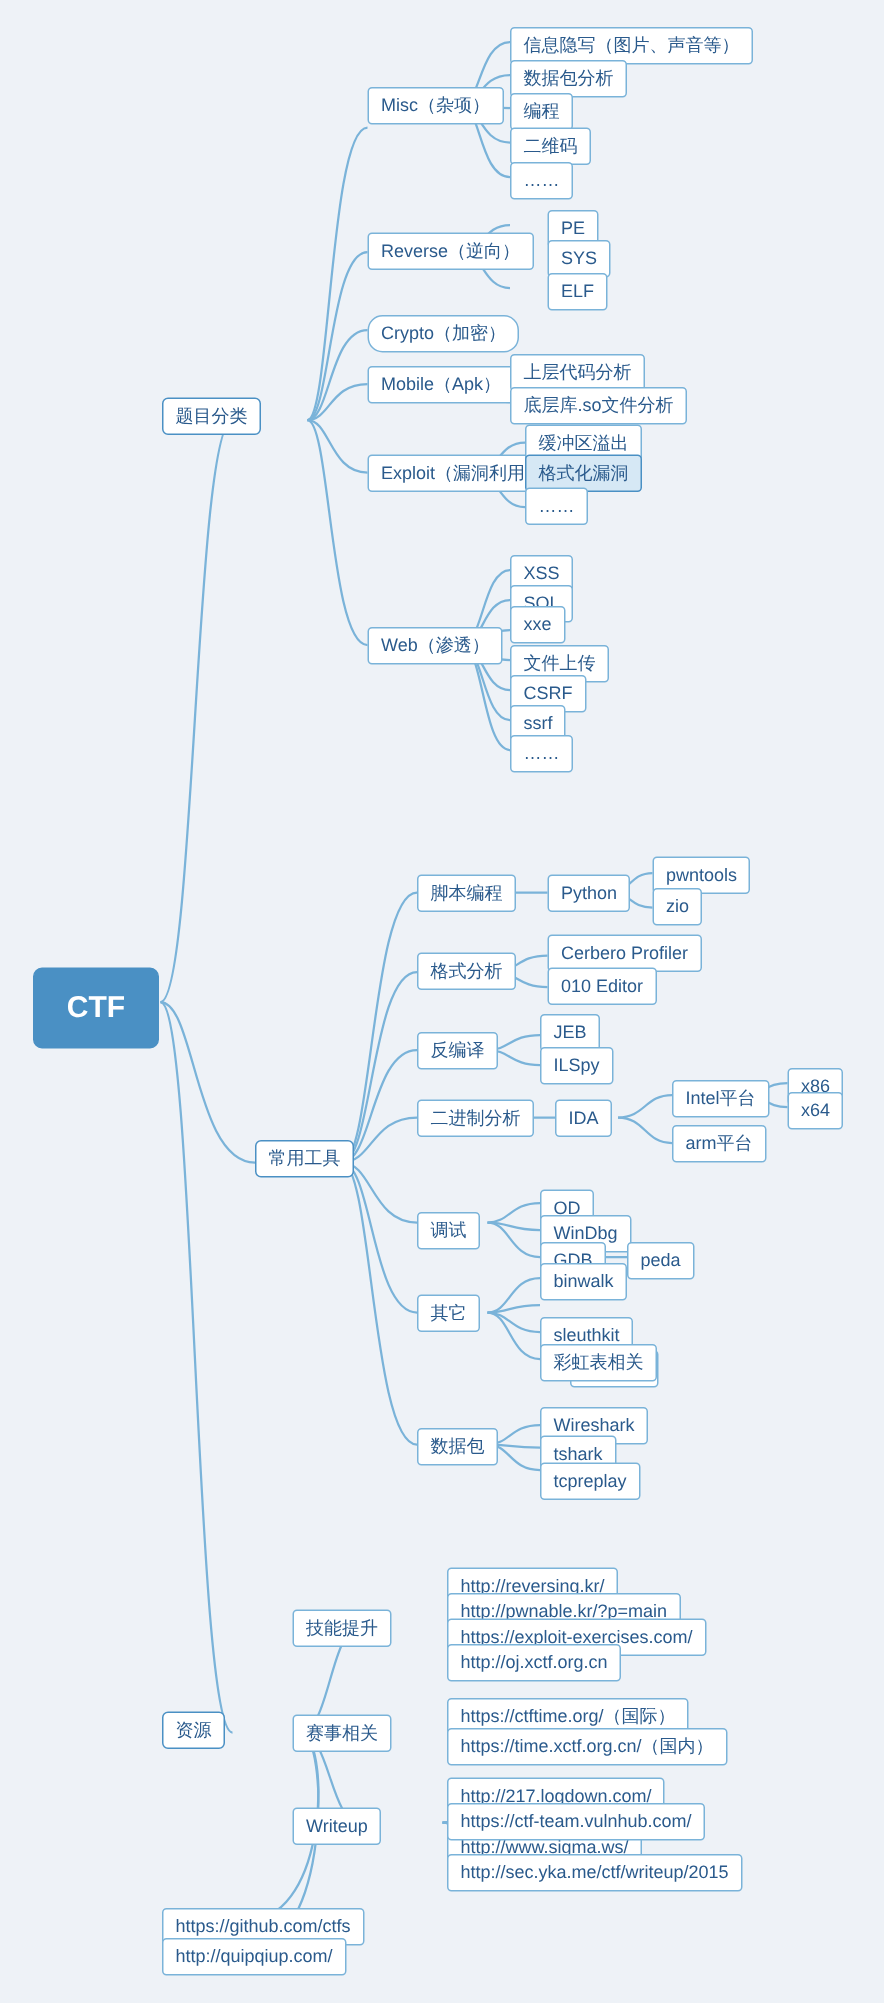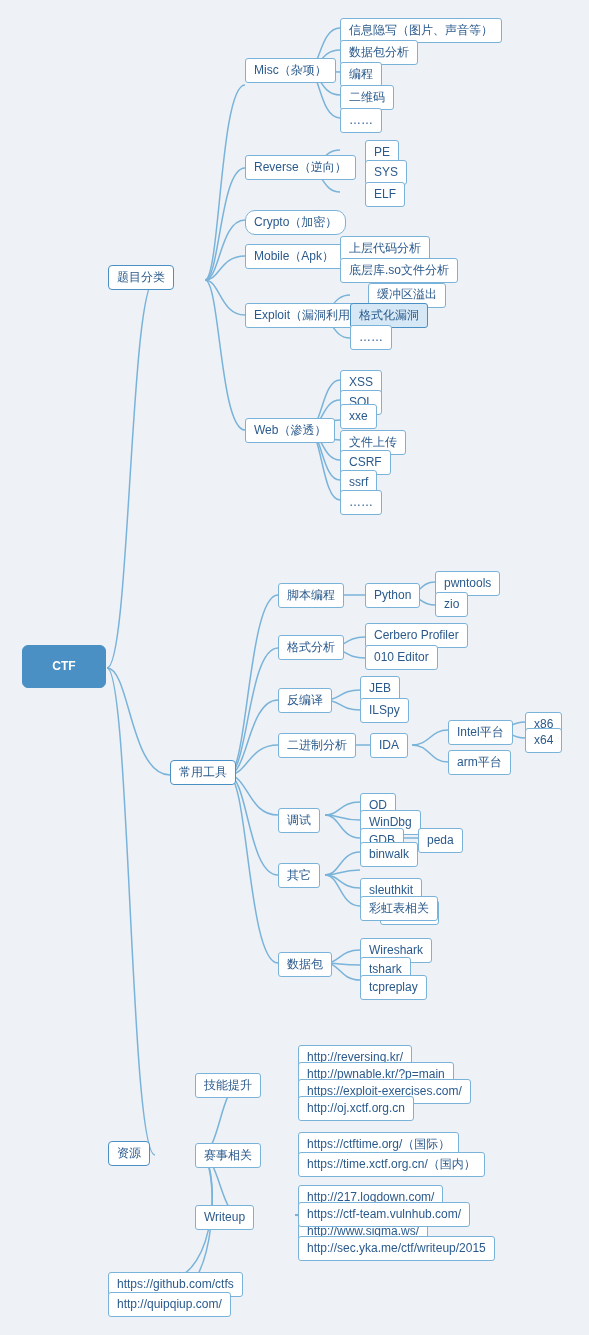--- a/index.html
+++ b/index.html
@@ -27,21 +27,21 @@
       padding: 3px 8px;
       white-space: nowrap;
       color: #2a5a8c;
       font-size: 12px;
       line-height: 1.4;
     }
     .node.root {
       background: #4a90c4;
       color: white;
       border-radius: 6px;
-      font-size: 12px;
+      font-size: 20px;
       font-weight: bold;
       padding: 12px 18px;
     }
     .node.category {
       background: white;
       border: 1.5px solid #4a90c4;
       border-radius: 4px;
       font-size: 12px;
     }
     .node.leaf {
@@ -194,21 +194,21 @@
   <div class="node leaf" style="left:365px; top:160px;">SYS</div>
   <div class="node leaf" style="left:365px; top:182px;">ELF</div>
 
   <div class="node leaf" style="left:245px; top:210px;border-radius:10px;">Crypto（加密）</div>
 
   <div class="node leaf" style="left:245px; top:244px;">Mobile（Apk）</div>
   <div class="node leaf" style="left:340px; top:236px;">上层代码分析</div>
   <div class="node leaf" style="left:340px; top:258px;">底层库.so文件分析</div>
 
   <div class="node leaf" style="left:245px; top:303px;">Exploit（漏洞利用）</div>
-  <div class="node leaf" style="left:368px; top:283px;font-family:Liberation Mono, monospace;">缓冲区溢出</div>
+  <div class="node leaf" style="left:350px; top:283px;">缓冲区溢出</div>
   <div class="node leaf highlight" style="left:350px; top:303px;">格式化漏洞</div>
   <div class="node leaf" style="left:350px; top:325px;">……</div>
 
   <div class="node leaf" style="left:245px; top:418px;">Web（渗透）</div>
   <div class="node leaf" style="left:340px; top:370px;">XSS</div>
   <div class="node leaf" style="left:340px; top:390px;">SQL</div>
   <div class="node leaf" style="left:340px; top:404px;">xxe</div>
   <div class="node leaf" style="left:340px; top:430px;">文件上传</div>
   <div class="node leaf" style="left:340px; top:450px;">CSRF</div>
   <div class="node leaf" style="left:340px; top:470px;">ssrf</div>

